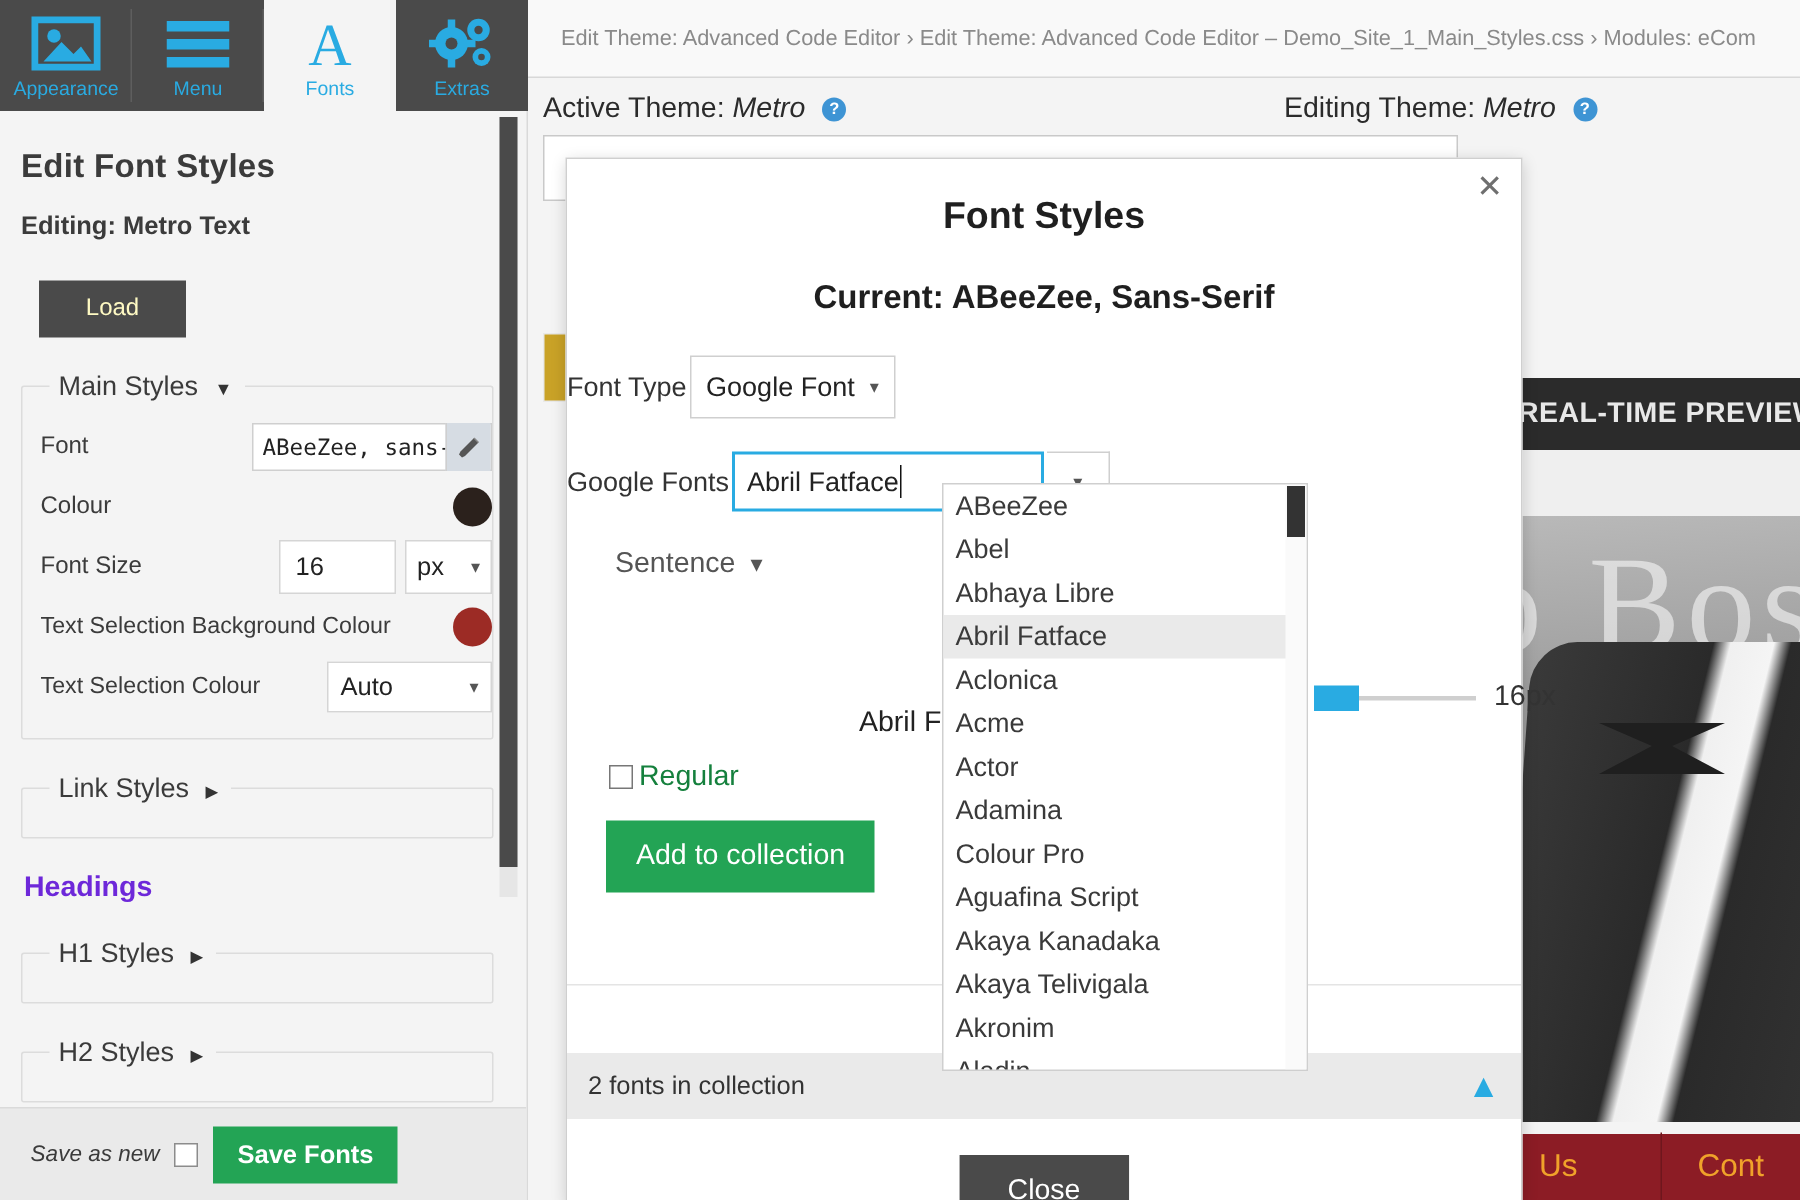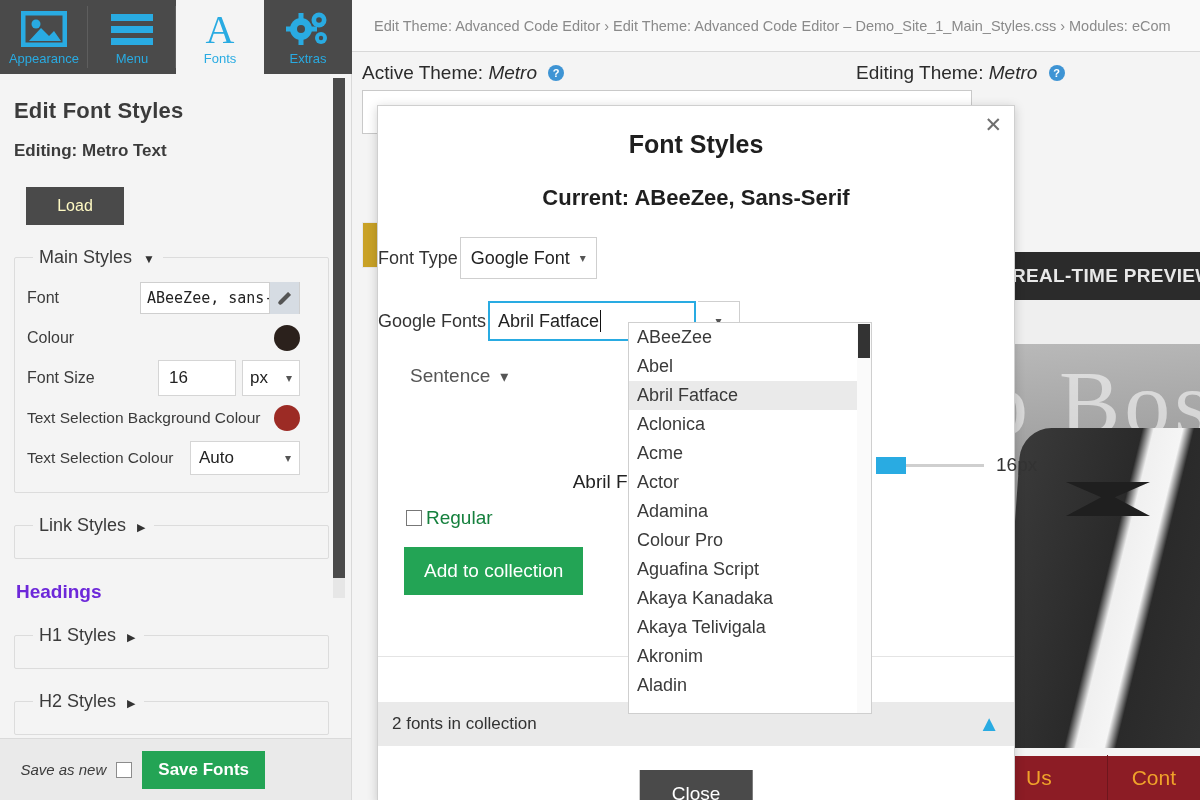--- a/index.html
+++ b/index.html
@@ -48,21 +48,21 @@
   .sb-inner { padding: 14px 16px 0 10px; position: relative; height: 100%; }
   .sb-title { font-size: 22px; font-weight: bold; color: #3b3b3b; margin: 10px 0 0 4px; letter-spacing: .2px;}
   .sb-sub { font-size: 17px; font-weight: bold; color: #3b3b3b; margin: 17px 0 0 4px; }
   .load-btn {
     margin: 26px 0 0 16px; width: 98px; height: 38px; background: #4a4a4a;
     color: #fef9c3; font-size: 16px; border: 0; cursor: pointer;
     display: flex; align-items: center; justify-content: center;
   }
 
   fieldset.styles-box {
-    margin: 22px 6px 0 4px; padding: 10px 28px 14px 12px;
+    margin: 22px 6px 0 4px; padding: 10px 0 14px 12px;
     border: 1px solid #dcdcdc; background: #f4f4f4; border-radius: 2px;
   }
   fieldset.styles-box legend {
     font-size: 18px; color: #3b3b3b; padding: 0 8px 0 6px; margin-left: 6px;
     background: #f4f4f4; cursor: pointer;
   }
   .caret-d { display:inline-block; margin-left:6px; font-size:12px; color:#333; }
   .caret-r { display:inline-block; margin-left:6px; font-size:11px; color:#333; }
 
   .row { display: flex; align-items: center; height: 40px; }
@@ -504,20 +504,21 @@
         <span>2 fonts in collection</span>
         <span class="chev-up">▲</span>
       </div>
 
       <button class="close-btn">Close</button>
     </div>
 
     <div class="ac-list">
       <div class="ac-item">ABeeZee</div>
       <div class="ac-item">Abel</div>
+      <div class="ac-item">Abhaya Libre</div>
       <div class="ac-item selected">Abril Fatface</div>
       <div class="ac-item">Aclonica</div>
       <div class="ac-item">Acme</div>
       <div class="ac-item">Actor</div>
       <div class="ac-item">Adamina</div>
       <div class="ac-item">Colour Pro</div>
       <div class="ac-item">Aguafina Script</div>
       <div class="ac-item">Akaya Kanadaka</div>
       <div class="ac-item">Akaya Telivigala</div>
       <div class="ac-item">Akronim</div>

